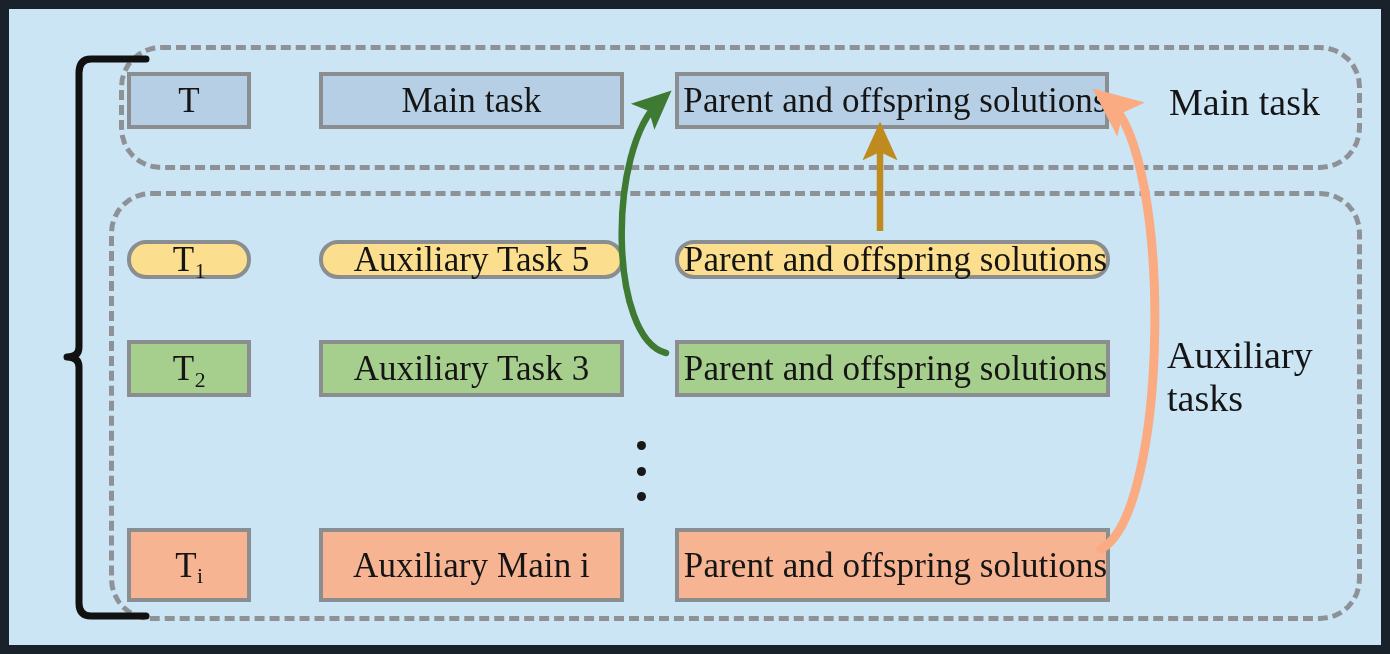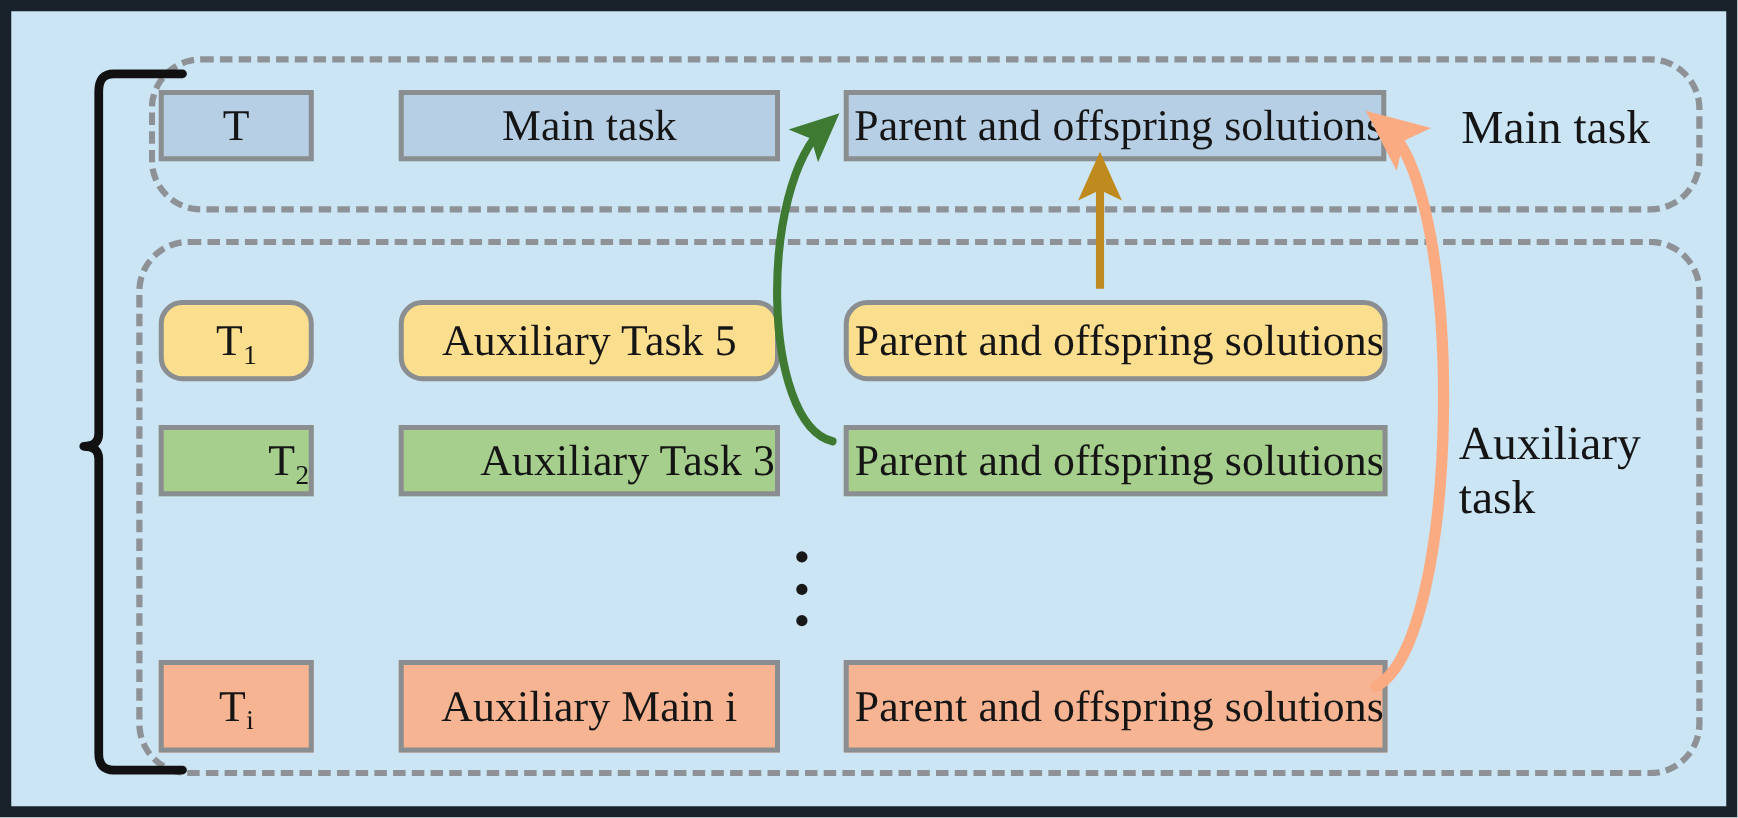--- a/index.html
+++ b/index.html
@@ -44,22 +44,22 @@
 
   .box sub{font-size:.62em;vertical-align:baseline;position:relative;top:.30em;left:.02em;}
 
   
   .col-t   {left:118px;width:124px;}
   .col-name{left:310px;width:305px;}
   .col-sol {left:666px;width:435px;}
   .col-sol-main{left:666px;width:434px;}
 
   .row-main{top:63px;height:57px;}
-  .row-1   {top:231px;height:65px;border-radius:19px;}
-  .row-2   {top:331px;height:57px;justify-content:flex-end;}
+  .row-1   {top:231px;height:39px;border-radius:19px;}
+  .row-2   {top:331px;height:57px;}
   .row-i   {top:519px;height:74px;}
 
   .box.col-sol, .box.col-sol-main{justify-content:center;padding-left:6px;}
 
   
   .outer-label{
     position:absolute;
     color:#151515;
     font-size:38px;
     line-height:1.12;
@@ -136,21 +136,21 @@
   <div class="box salmon col-name row-i">
     <span>Auxiliary Main i</span>
   </div>
 
   <div class="box salmon col-sol row-i">
     <span>Parent and offspring solutions</span>
   </div>
 
   <div class="outer-label" id="label-main">Main task</div>
   <div class="outer-label" id="label-aux">Auxiliary
-task</div>
+tasks</div>
 
   <svg id="overlay" viewBox="0 0 1372 636">
     <defs>
       <marker id="head-green" markerWidth="6" markerHeight="6" refX="3.6" refY="3" orient="auto" markerUnits="strokeWidth">
         <path d="M0,0.3 L6,3 L0,5.7 L1.3,3 Z" fill="#3f7a33"></path>
       </marker>
       <marker id="head-gold" markerWidth="6" markerHeight="6" refX="3.6" refY="3" orient="auto" markerUnits="strokeWidth">
         <path d="M0,0.3 L6,3 L0,5.7 L1.3,3 Z" fill="#bf8b1e"></path>
       </marker>
       <marker id="head-salmon" markerWidth="5.5" markerHeight="5.5" refX="3.3" refY="2.75" orient="auto" markerUnits="strokeWidth">

